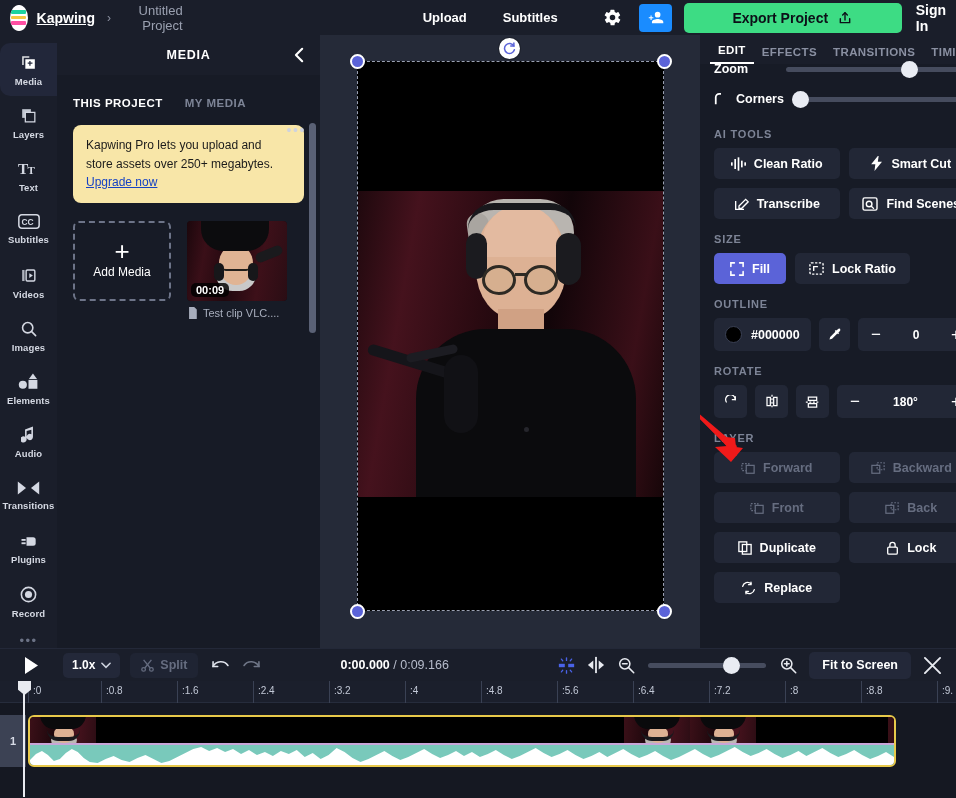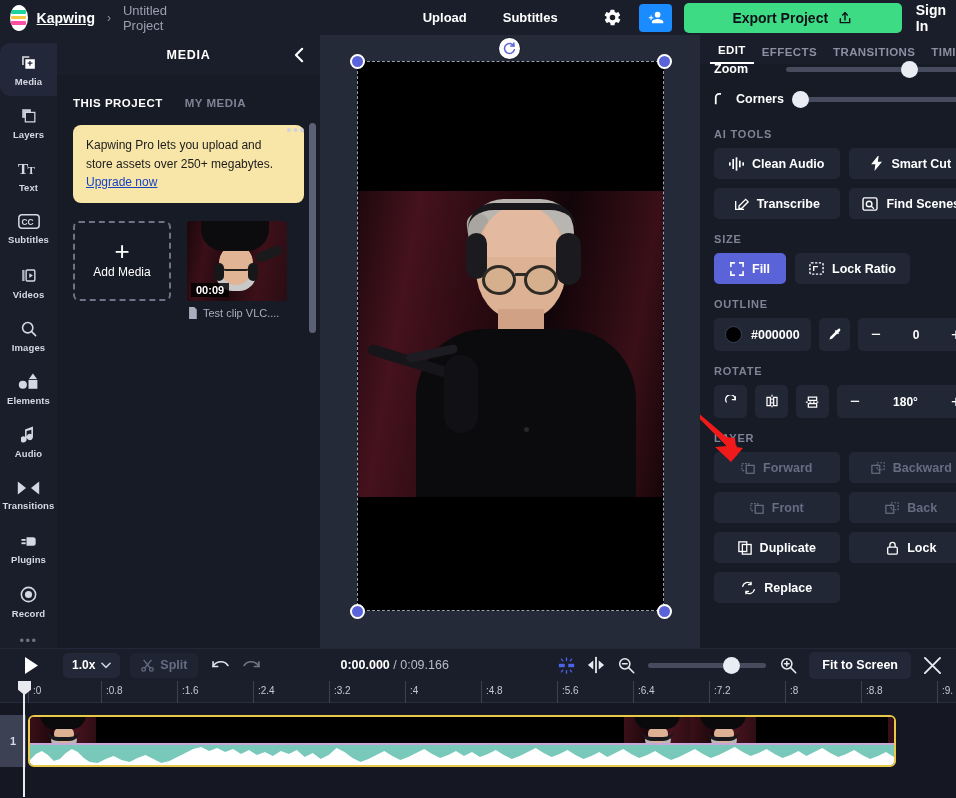--- a/index.html
+++ b/index.html
@@ -12,21 +12,21 @@
   }
   .app { position: relative; width: 956px; height: 798px; }
 
   
   .topbar {
     position: absolute; top: 0; left: 0; width: 956px; height: 35px;
     background: #1a1e2a;
     display: flex; align-items: center;
     z-index: 40;
   }
-  .logo-wrap { display:flex; align-items:center; padding-left: 10px; gap: 9px; }
+  .logo-wrap { display:flex; align-items:center; padding-left: 10px; gap: 9px; text-align: right; }
   .logo {
     width: 26px; height: 26px; border-radius: 50%;
     background: #fff; position: relative; overflow: hidden;
     display:flex; flex-direction:column; align-items:center; justify-content:center; gap:2px;
   }
   .logo i { display:block; border-radius: 1px; }
   .logo .l1 { width: 15px; height: 3.5px; background: #1dd3a0; }
   .logo .l2 { width: 15px; height: 3.5px; background: #f5c842; }
   .logo .l3 { width: 15px; height: 3.5px; background: #ff4fa3; }
   .brand {
@@ -131,21 +131,21 @@
       border-radius:22px 22px 0 0; background:#0c0c0e; }
   .tb-hp-l { position:absolute; left:29px; top:20px; width:10px; height:18px;
       border-radius:5px; background:#17171a; }
   .tb-hp-r { position:absolute; left:63px; top:20px; width:10px; height:18px;
       border-radius:5px; background:#17171a; }
   .tb-mic { position:absolute; left:4px; top:42px; width:28px; height:10px;
       background:#1a1a1d; border-radius:5px; transform: rotate(-22deg); }
   .dur-badge {
     position: absolute; left: 4px; bottom: 4px;
     background: rgba(0,0,0,.82); color:#fff; font-size: 11px; font-weight: bold;
-    padding: 1px 5px; border-radius: 0;
+    padding: 1px 5px; border-radius: 5px;
   }
   .asset-name {
     display:flex; align-items:center; gap:5px; margin-top: 6px;
     font-size: 11px; color: #a8aebd; white-space: nowrap; overflow: hidden;
   }
   .panel-scroll {
     position:absolute; right: 4px; top: 48px; width: 7px; height: 210px;
     background: #5a6175; border-radius: 4px; cursor: pointer;
   }
 
@@ -643,21 +643,21 @@
       <div class="sec-label">AI TOOLS</div>
       <div class="btn-grid">
         <div class="pbtn">
           <svg width="15" height="14" viewBox="0 0 18 16" fill="#fff">
             <rect x="0" y="6" width="2" height="4"></rect>
               <rect x="4" y="2" width="2" height="12"></rect>
             <rect x="8" y="0" width="2" height="16"></rect>
               <rect x="12" y="4" width="2" height="8"></rect>
             <rect x="16" y="6" width="2" height="4"></rect>
           </svg>
-          <span>Clean Audio</span>
+          <span>Clean Ratio</span>
         </div>
         <div class="pbtn">
           <svg width="12" height="15" viewBox="0 0 14 18" fill="#fff">
             <path d="M8 0L0 10h5l-1 8 9-11H8l1-7z"></path>
           </svg>
           <span>Smart Cut</span>
         </div>
         <div class="pbtn">
           <svg width="15" height="15" viewBox="0 0 18 18" fill="none" stroke="#fff" stroke-width="1.6">
             <path d="M2 6v10h10"></path>

